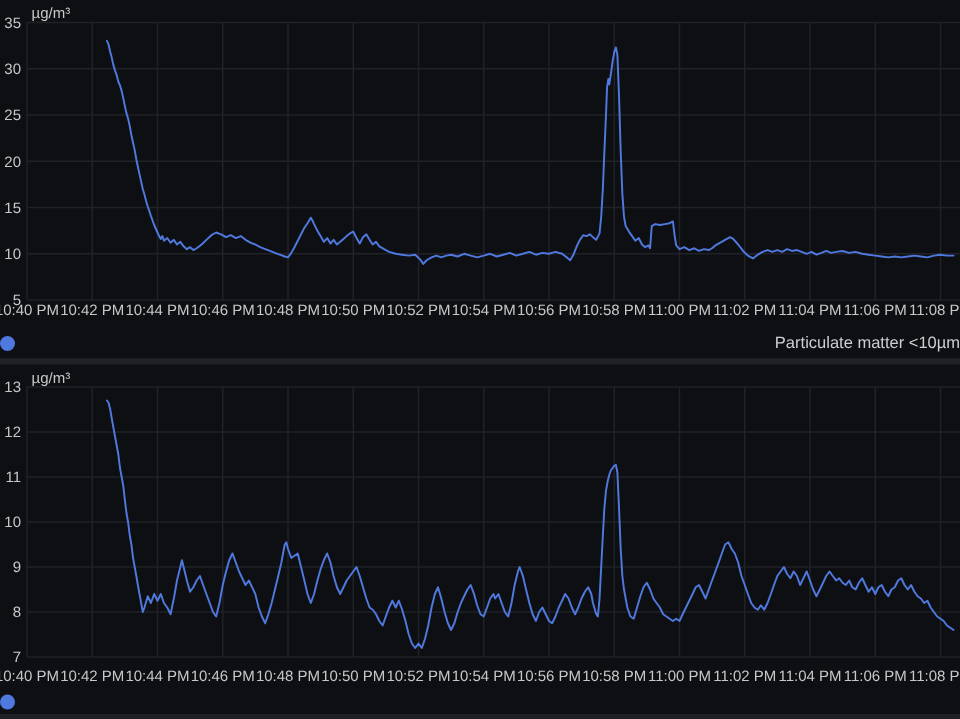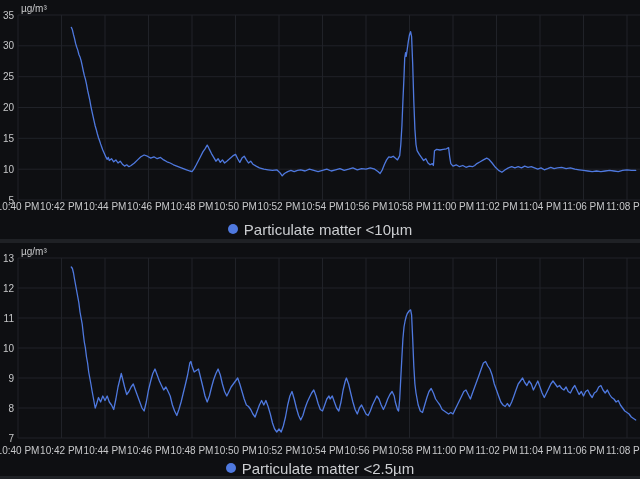--- a/index.html
+++ b/index.html
@@ -10,22 +10,22 @@
     position:relative;
   }
   .panel{
     position:absolute;left:0;width:640px;
     background:var(--panel_bg,#0e0f12);
   }
   .panel svg{display:block;}
   svg text{font-family:"Liberation Sans",sans-serif;}
   .legend{
     position:absolute;left:0;right:0;height:16px;
-    display:flex;justify-content:center;align-items:center;gap:6px;
-    color:var(--legend_text,#ccced1);font-size:15px;
+    display:flex;justify-content:space-between;align-items:center;gap:6px;
+    color:var(--legend_text,#ccced1);font-size:11px;
     cursor:pointer;
   }
   .dot{
     width:10px;height:10px;border-radius:50%;
     background:var(--accent,#4f79df);
     flex:0 0 auto;
   }
   .divider{
     position:absolute;left:0;width:640px;
     background:var(--gap_bg,#1e2024);
@@ -135,17 +135,16 @@
       <text x="453.0" y="211" fill="#c7c8ca" font-size="10" text-anchor="middle">11:00 PM</text>
       <text x="496.5" y="211" fill="#c7c8ca" font-size="10" text-anchor="middle">11:02 PM</text>
       <text x="540.0" y="211" fill="#c7c8ca" font-size="10" text-anchor="middle">11:04 PM</text>
       <text x="583.5" y="211" fill="#c7c8ca" font-size="10" text-anchor="middle">11:06 PM</text>
       <text x="627.0" y="211" fill="#c7c8ca" font-size="10" text-anchor="middle">11:08 PM</text>
       <text x="21" y="12" fill="#c7c8ca" font-size="10">µg/m³</text>
       <path d="M71.3 24.0L72.4 25.5L73.5 30.0L74.5 36.0L75.6 42.0L76.7 48.0L77.8 54.0L78.9 60.0L80.0 69.0L81.1 75.0L82.2 81.0L83.2 90.0L84.3 99.0L85.4 105.0L86.5 114.0L87.6 120.0L88.7 129.0L89.8 135.0L90.9 141.0L91.9 147.0L93.0 153.0L94.1 159.0L95.2 165.0L96.3 162.0L98.5 154.5L100.6 159.0L102.8 153.0L105.0 157.5L107.2 153.0L109.3 159.0L111.5 162.0L113.7 166.5L115.9 156.0L118.0 144.0L120.2 135.0L121.3 130.5L122.4 135.0L124.6 144.0L126.7 151.5L128.9 148.5L131.1 144.0L133.3 141.0L135.4 147.0L137.6 153.0L139.8 159.0L142.0 165.0L144.1 168.0L146.3 159.0L148.5 147.0L150.7 138.0L152.8 130.5L155.0 126.0L157.2 132.0L159.4 138.0L161.5 142.5L163.7 147.0L165.9 144.0L168.1 148.5L170.2 153.0L172.4 162.0L174.6 168.0L176.8 172.5L178.9 166.5L181.1 159.0L183.3 150.0L185.5 141.0L187.6 132.0L189.8 120.0L190.9 118.5L192.0 123.0L194.2 129.0L196.3 127.5L198.5 126.0L200.7 135.0L202.9 144.0L205.0 153.0L207.2 159.0L209.4 153.0L211.6 144.0L213.7 136.5L215.9 130.5L218.1 126.0L220.3 132.0L222.4 141.0L224.6 148.5L226.8 153.0L229.0 148.5L231.1 144.0L233.3 141.0L235.5 138.0L237.7 135.0L239.8 141.0L242.0 148.5L244.2 156.0L246.4 162.0L248.5 163.5L250.7 166.5L252.9 171.0L255.1 174.0L257.2 168.0L259.4 162.0L261.6 157.5L263.8 162.0L265.9 157.5L268.1 163.5L270.3 171.0L272.5 180.0L274.6 186.0L276.8 189.0L279.0 186.0L281.2 189.0L283.3 183.0L285.5 174.0L287.7 162.0L289.9 153.0L292.0 148.5L294.2 156.0L296.4 165.0L298.6 172.5L300.7 177.0L302.9 172.5L305.1 165.0L307.3 159.0L309.4 154.5L311.6 150.0L313.8 147.0L316.0 153.0L318.1 160.5L320.3 166.5L322.5 168.0L324.7 162.0L326.8 156.0L329.0 153.0L330.1 156.0L332.3 153.0L334.4 159.0L336.6 165.0L338.8 168.0L341.0 159.0L343.1 147.0L345.3 138.0L346.4 135.0L348.6 141.0L350.7 150.0L352.9 159.0L355.1 166.5L357.3 171.0L359.4 165.0L361.6 162.0L363.8 166.5L366.0 171.0L368.1 172.5L370.3 168.0L372.5 162.0L374.7 157.5L376.8 153.0L379.0 156.0L381.2 162.0L383.4 166.5L385.5 162.0L387.7 156.0L389.9 151.5L392.1 148.5L394.2 153.0L395.3 159.0L397.5 166.5L398.6 168.0L399.7 156.0L400.8 135.0L401.9 114.0L402.9 96.0L404.0 84.0L405.1 78.0L406.2 73.5L407.3 70.5L408.4 69.0L409.5 67.5L410.6 66.9L411.6 72.0L412.7 96.0L413.8 123.0L414.9 141.0L416.0 150.0L418.2 162.0L420.3 168.0L422.5 169.5L424.7 162.0L426.9 154.5L429.0 148.5L431.2 145.5L433.4 150.0L435.6 156.0L437.7 159.0L439.9 162.0L442.1 166.5L444.3 168.0L446.4 169.5L448.6 171.0L450.8 169.5L453.0 171.0L455.1 166.5L457.3 162.0L459.5 157.5L461.7 153.0L463.8 148.5L466.0 147.0L468.2 151.5L470.4 156.0L472.5 150.0L474.7 144.0L476.9 138.0L479.1 132.0L481.2 126.0L483.4 120.0L485.6 118.5L487.8 123.0L489.9 126.0L492.1 132.0L494.3 141.0L496.5 147.0L498.6 153.0L500.8 159.0L503.0 162.0L505.2 163.5L507.3 160.5L509.5 163.5L511.7 159.0L513.9 153.0L516.0 147.0L518.2 141.0L520.4 138.0L522.6 135.0L524.7 139.5L526.9 142.5L529.1 138.0L531.3 141.0L533.4 147.0L535.6 142.5L537.8 138.0L540.0 144.0L542.1 150.0L544.3 154.5L546.5 150.0L548.7 145.5L550.8 141.0L553.0 138.0L555.2 141.0L557.4 144.0L559.5 142.5L561.7 145.5L563.9 147.0L566.1 144.0L568.2 148.5L570.4 150.0L572.6 145.5L574.8 142.5L576.9 147.0L579.1 151.5L581.3 148.5L583.5 153.0L585.6 148.5L587.8 147.0L590.0 151.5L592.2 154.5L594.3 150.0L596.5 148.5L598.7 144.0L600.9 142.5L603.0 147.0L605.2 150.0L607.4 147.0L609.6 151.5L611.7 154.5L613.9 156.0L616.1 159.0L618.3 157.5L620.4 162.0L622.6 165.0L624.8 168.0L627.0 169.5L629.1 171.0L631.3 174.0L633.5 175.5L635.7 177.0" fill="none" stroke="#4f79df" stroke-width="1.3" stroke-linejoin="round" stroke-linecap="round"></path>
     </svg>
   <div class="legend" style="top:217px">
     <span class="dot"></span>
-    <span>Particulate matter &lt;2.5µm</span>
   </div>
 </div>
 
 <div class="divider" style="top:476px;height:3px"></div>
 
 </body></html>

